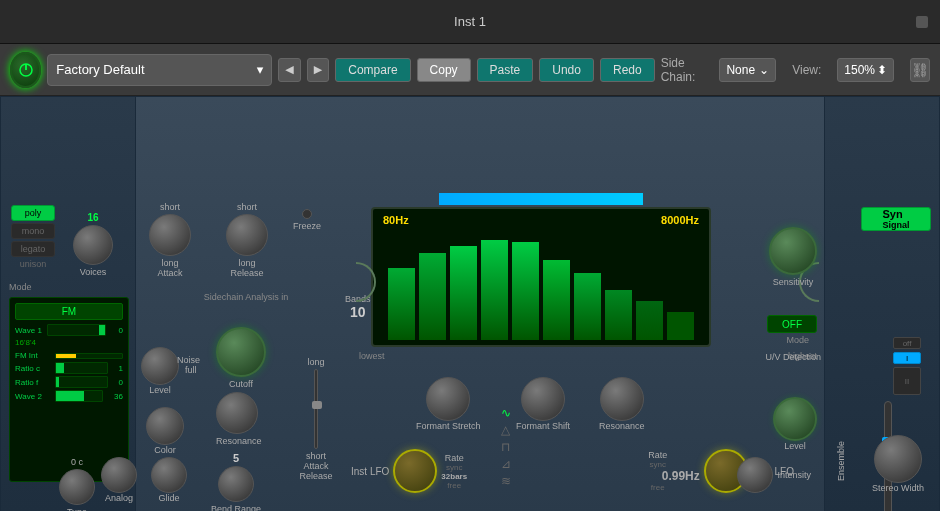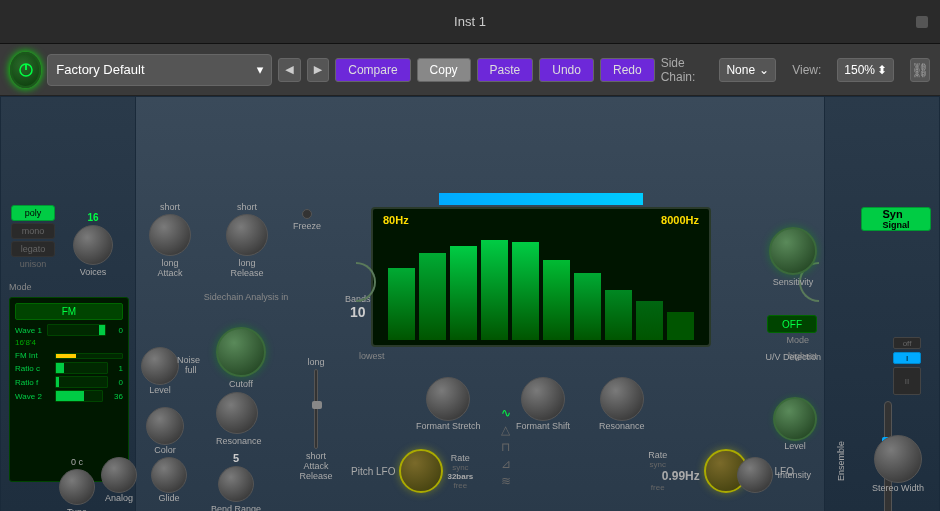--- a/index.html
+++ b/index.html
@@ -82,21 +82,21 @@
       height: 24px;
       border-radius: 3px;
       display: flex;
       align-items: center;
       justify-content: center;
       cursor: pointer;
       font-size: 11px;
     }
 
     .toolbar-btn {
-      background: #6d28d9;
+      background: #0f766e;
       border: 1px solid #666;
       color: #ddd;
       padding: 3px 12px;
       height: 24px;
       border-radius: 3px;
       font-size: 12px;
       cursor: pointer;
       display: flex;
       align-items: center;
     }
@@ -620,21 +620,21 @@
     <div style="width:44px; height:44px; border-radius:50%; background:radial-gradient(circle at 35% 30%, #7a7a7a, #2a2a2a); border:1px solid #555; cursor:pointer; margin:0 auto;"></div>
     <div style="font-size:9px; color:#aaa;">Resonance</div>
   </div>
 
   <div style="position:absolute; right:122px; top:300px; text-align:center;">
     <div style="width:44px; height:44px; border-radius:50%; background:radial-gradient(circle at 35% 30%, #5a8a5a, #1a3a1a); border:2px solid #3a6a3a; cursor:pointer; box-shadow:0 0 6px rgba(0,200,0,0.2); margin:0 auto;"></div>
     <div style="font-size:9px; color:#aaa;">Level</div>
   </div>
 
   <div style="position:absolute; left:350px; bottom:20px; display:flex; align-items:center; gap:4px;">
-    <div style="font-size:10px; color:#aaa;">Pitch LFO</div>
+    <div style="font-size:10px; color:#aaa;">Inst LFO</div>
     <div style="width:44px; height:44px; border-radius:50%; background:radial-gradient(circle at 35% 30%, #7a6a2a, #3a3a0a); border:2px solid #aaaa00; cursor:pointer; box-shadow:0 0 8px rgba(200,200,0,0.4);"></div>
     <div style="font-size:9px; color:#aaa; text-align:center;">
       <div>Rate</div>
       <div style="font-size:8px; color:#666;">sync</div>
       <div style="font-size:8px; color:#aaa; font-weight:bold;">32bars</div>
       <div style="font-size:8px; color:#666;">free</div>
     </div>
   </div>
 
   <div style="position:absolute; left:500px; bottom:25px; display:flex; flex-direction:column; gap:3px;">

